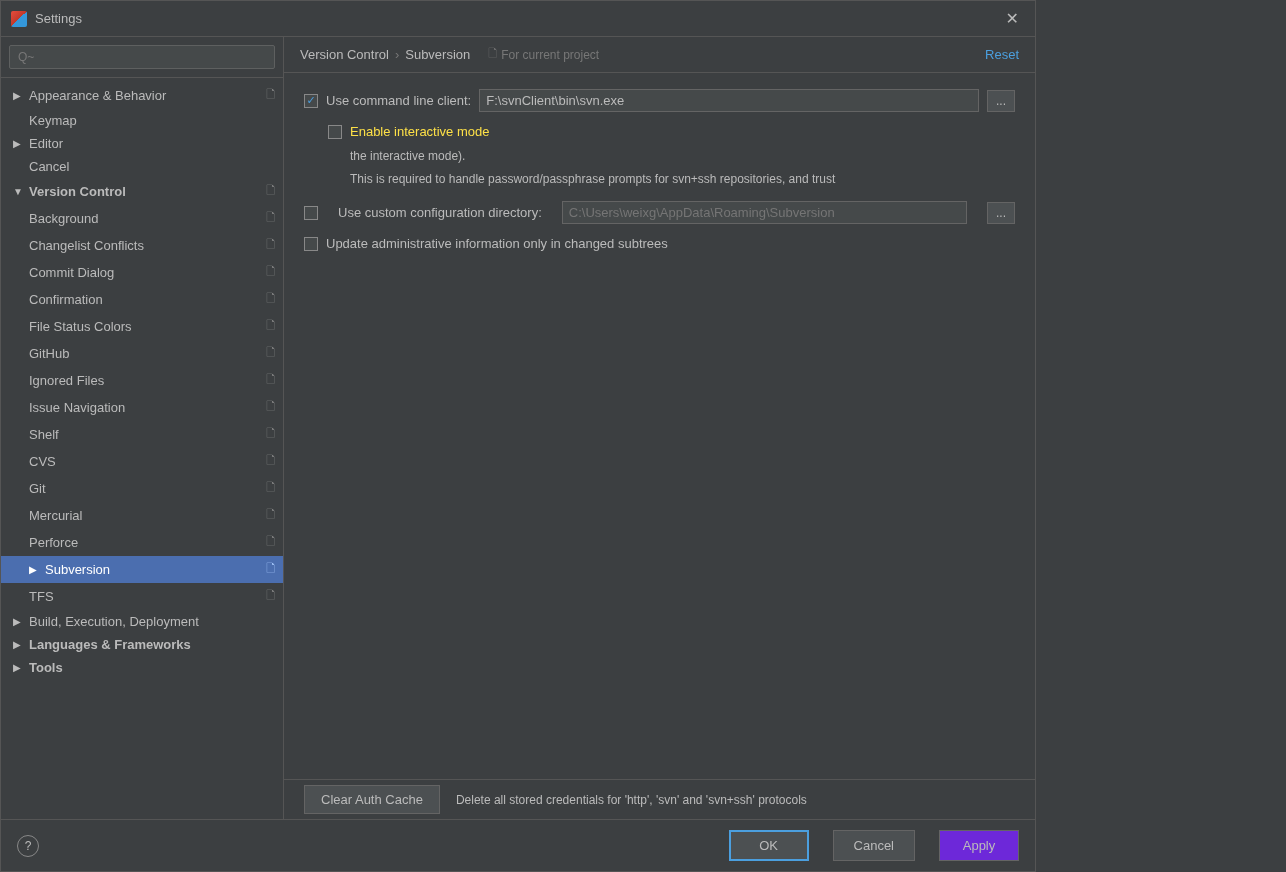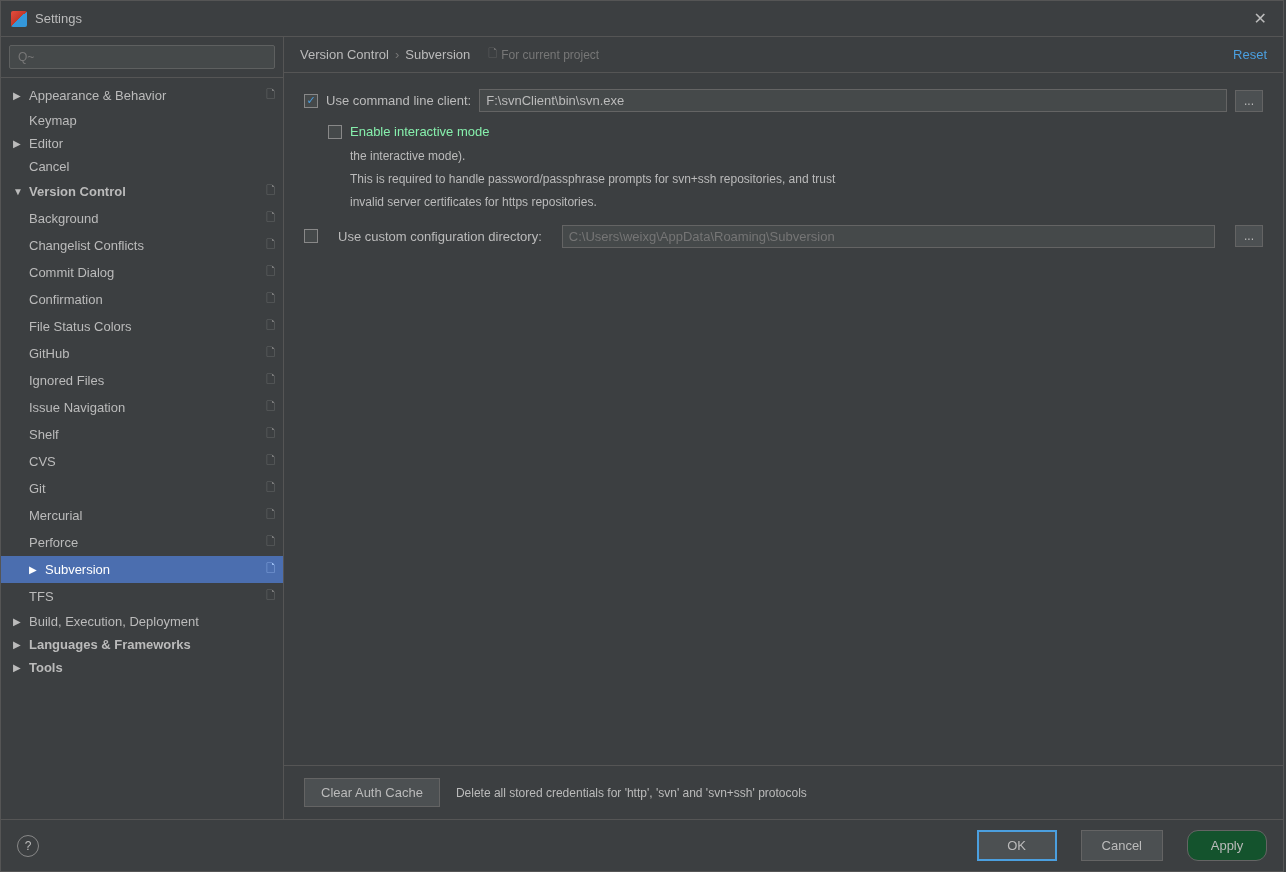--- a/index.html
+++ b/index.html
@@ -1,18 +1,18 @@
 <!DOCTYPE html>
 <html><head>
   <meta charset="utf-8">
   <style>
     * { box-sizing: border-box; margin: 0; padding: 0; }
     body { font-family: 'Segoe UI', Arial, sans-serif; font-size: 13px; background: #3c3f41; color: #bbbbbb; }
     
-    .window { width: 1284px; height: 872px; background: #3c3f41; display: flex; flex-direction: column; border: 1px solid #555; }
+    .window { width: 1036px; height: 872px; background: #3c3f41; display: flex; flex-direction: column; border: 1px solid #555; }
     
     .title-bar { background: #3c3f41; padding: 6px 10px; display: flex; align-items: center; justify-content: space-between; min-height: 32px; border-bottom: 1px solid #555; }
     .title-bar-left { display: flex; align-items: center; gap: 8px; }
     .title-icon { width: 16px; height: 16px; background: linear-gradient(135deg, #e74c3c 0%, #c0392b 50%, #3498db 50%); border-radius: 2px; flex-shrink: 0; }
     .title-text { color: #bbbbbb; font-size: 13px; }
     .close-btn { color: #bbbbbb; cursor: pointer; font-size: 16px; background: none; border: none; padding: 2px 6px; }
 
     .content { display: flex; flex: 1; overflow: hidden; background: #3c3f41; }
     
     
@@ -45,36 +45,36 @@
     .checkbox { width: 14px; height: 14px; border: 1px solid #888; background: #45494a; flex-shrink: 0; display: flex; align-items: center; justify-content: center; cursor: pointer; }
     .checkbox.checked { background: #45494a; }
     .checkbox.checked::after { content: '✓'; font-size: 11px; color: #4b9fdf; }
     .checkbox-label { color: #bbbbbb; font-size: 13px; }
     .text-input { flex: 1; background: #45494a; border: 1px solid #646464; color: #bbbbbb; padding: 3px 6px; font-size: 13px; outline: none; }
     .text-input.disabled { color: #777; }
     .browse-btn { background: #4c5052; border: 1px solid #646464; color: #bbbbbb; padding: 3px 8px; cursor: pointer; font-size: 12px; min-width: 28px; }
 
     .indent-block { margin-left: 24px; margin-bottom: 12px; }
     .enable-row { display: flex; align-items: center; gap: 8px; margin-bottom: 8px; }
-    .enable-label { color: #86efac; font-size: 13px; }
+    .enable-label { color: #fde047; font-size: 13px; }
     .description { color: #bbbbbb; font-size: 12px; line-height: 1.6; margin-bottom: 4px; }
 
     .config-row { display: flex; align-items: center; gap: 20px; margin-bottom: 12px; }
     .config-label { color: #bbbbbb; font-size: 13px; }
     
-    .bottom-section { padding: 12px 20px; border-top: 1px solid #555; background: #3c3f41; display: flex; align-items: center; gap: 16px; }
+    .bottom-section { padding: 5px 20px; border-top: 1px solid #555; background: #3c3f41; display: flex; align-items: center; gap: 16px; }
     .clear-cache-btn { background: #4c5052; border: 1px solid #646464; color: #bbbbbb; padding: 6px 16px; cursor: pointer; font-size: 13px; }
     .cache-desc { color: #bbbbbb; font-size: 12px; }
 
     .footer { padding: 10px 16px; border-top: 1px solid #555; display: flex; align-items: center; background: #3c3f41; }
     .help-btn { width: 22px; height: 22px; border-radius: 50%; border: 1px solid #888; background: none; color: #bbbbbb; font-size: 12px; cursor: pointer; display: flex; align-items: center; justify-content: center; }
     .footer-right { margin-left: auto; display: flex; gap: 24px; }
     .btn { padding: 6px 20px; border: 1px solid #646464; background: #4c5052; color: #bbbbbb; cursor: pointer; font-size: 13px; min-width: 80px; }
     .btn.primary { background: #4c5052; border: 2px solid #4b9fdf; }
-    .btn.apply { background: #14532d; border-radius: 11px; }
+    .btn.apply { background: #6d28d9; }
 
     
     ::-webkit-scrollbar { width: 8px; }
     ::-webkit-scrollbar-track { background: #3c3f41; }
     ::-webkit-scrollbar-thumb { background: #555; border-radius: 2px; }
   </style>
 </head>
 <body>
 
 <div class="window">
@@ -226,31 +226,34 @@
         </div>
 
         <div class="indent-block">
           <div class="enable-row">
             <div class="checkbox"></div>
             <span class="enable-label">Enable interactive mode</span>
           </div>
           <div style="margin-left: 22px;">
             <p class="description">the interactive mode).</p>
             <p class="description">This is required to handle password/passphrase prompts for svn+ssh repositories, and trust</p>
-            <p class="description">invalid server certificates for https repositories.</p>
           </div>
         </div>
 
         <div class="config-row">
           <div class="checkbox"></div>
           <span class="config-label">Use custom configuration directory:</span>
           <input class="text-input disabled" type="text" placeholder="C:\Users\weixg\AppData\Roaming\Subversion" style="">
           <button class="browse-btn">...</button>
         </div>
 
+        <div class="option-row">
+          <div class="checkbox"></div>
+          <span class="checkbox-label">Update administrative information only in changed subtrees</span>
+        </div>
 
       </div>
 
       <div class="bottom-section">
         <button class="clear-cache-btn">Clear Auth Cache</button>
         <span class="cache-desc">Delete all stored credentials for 'http', 'svn' and 'svn+ssh' protocols</span>
       </div>
     </div>
   </div>
 

